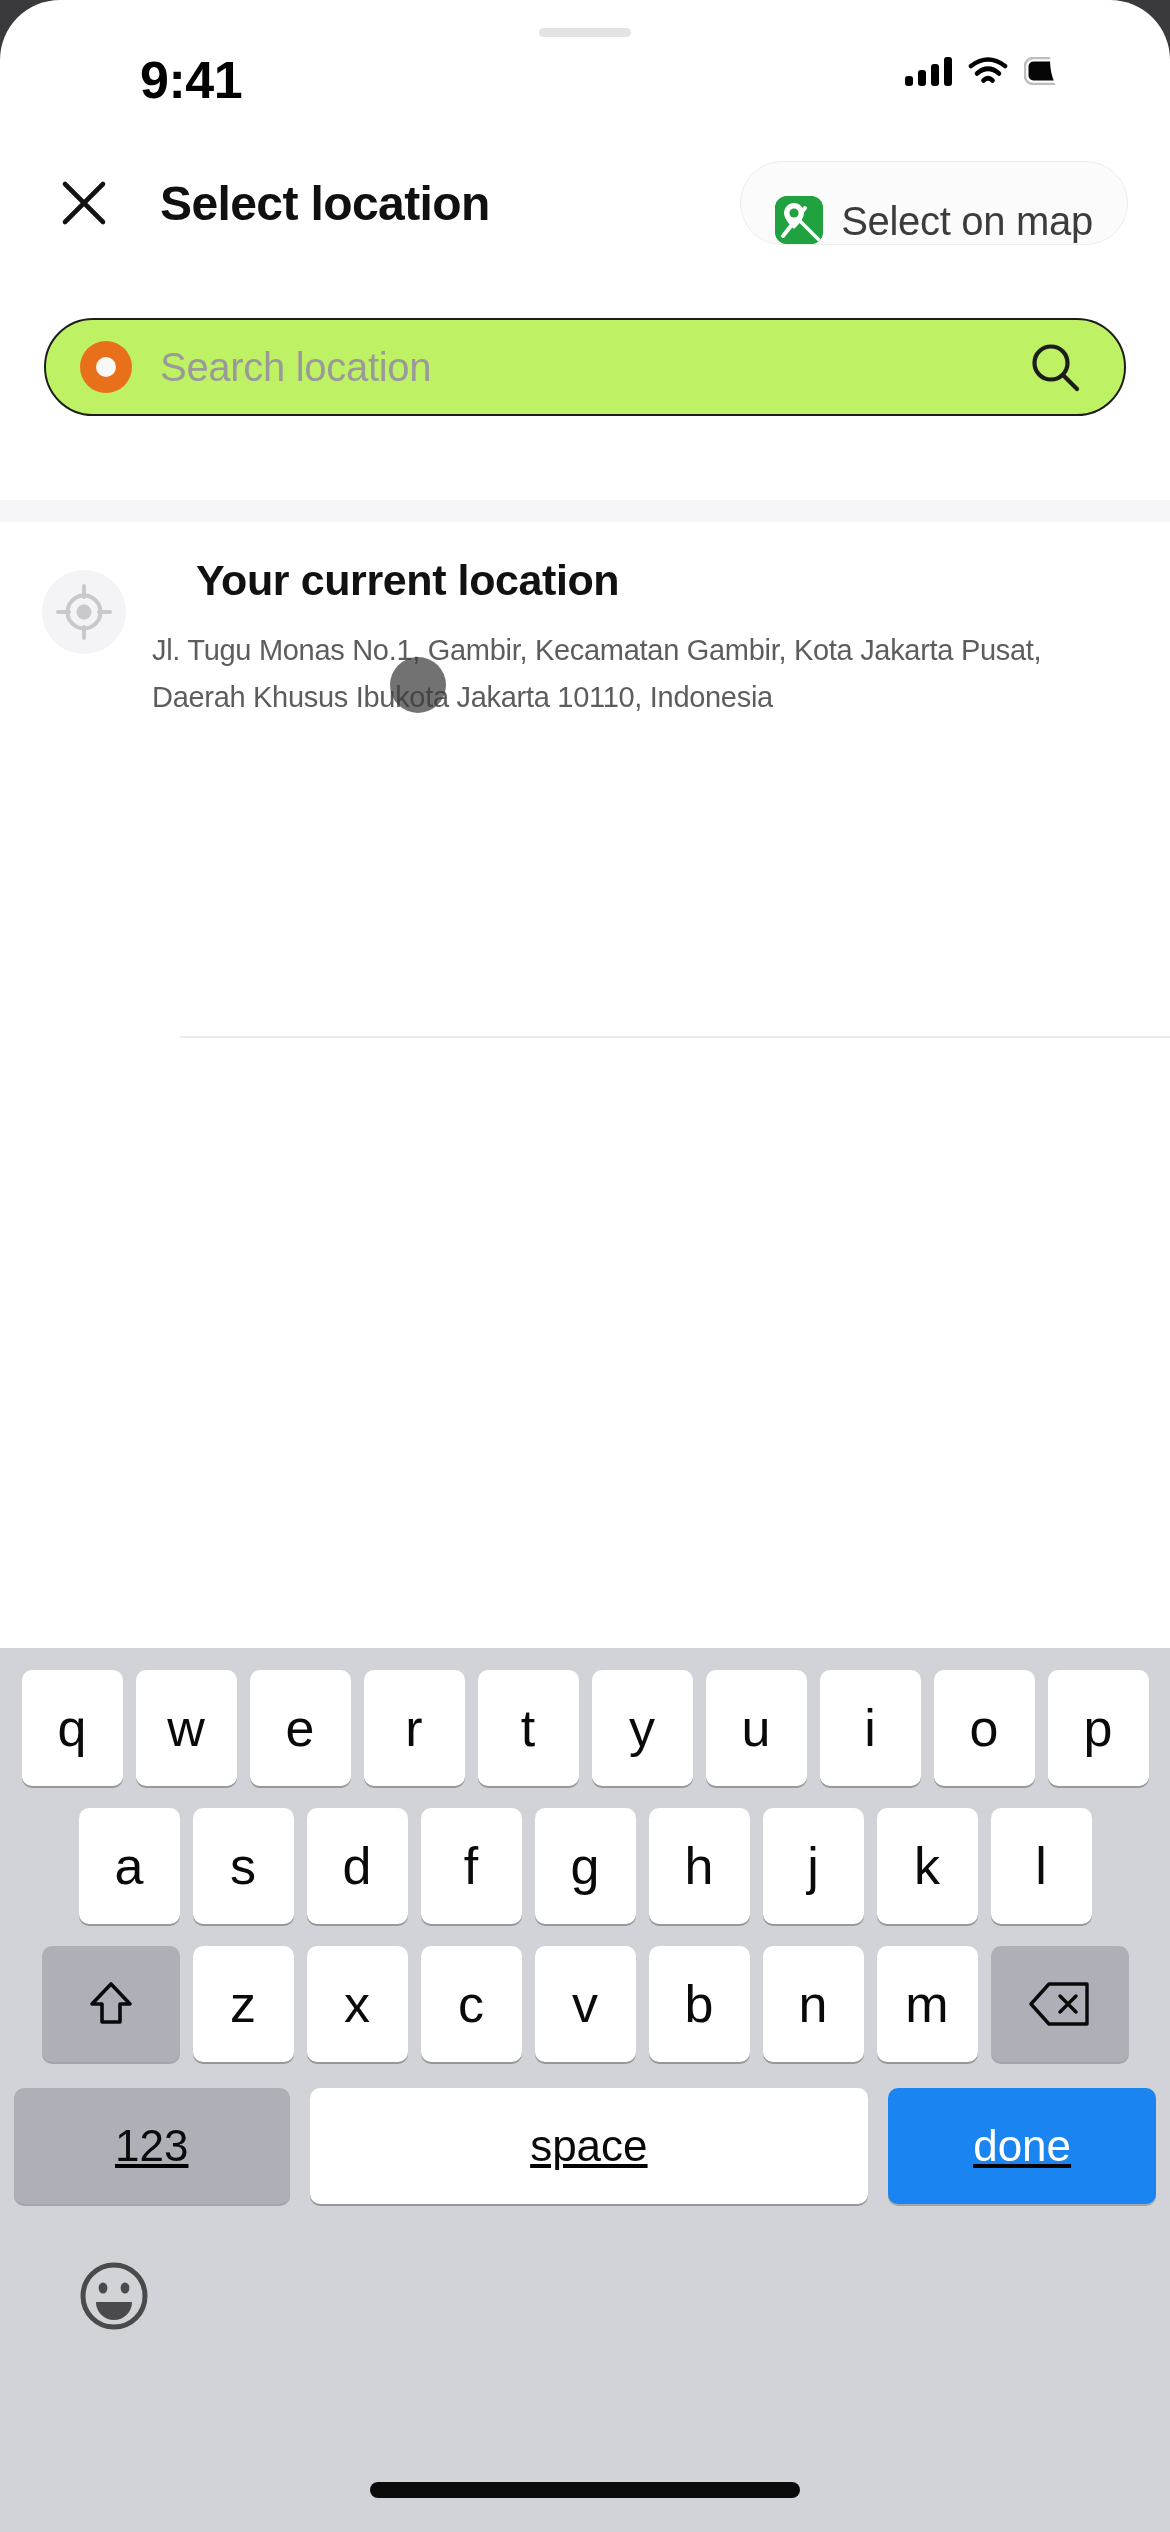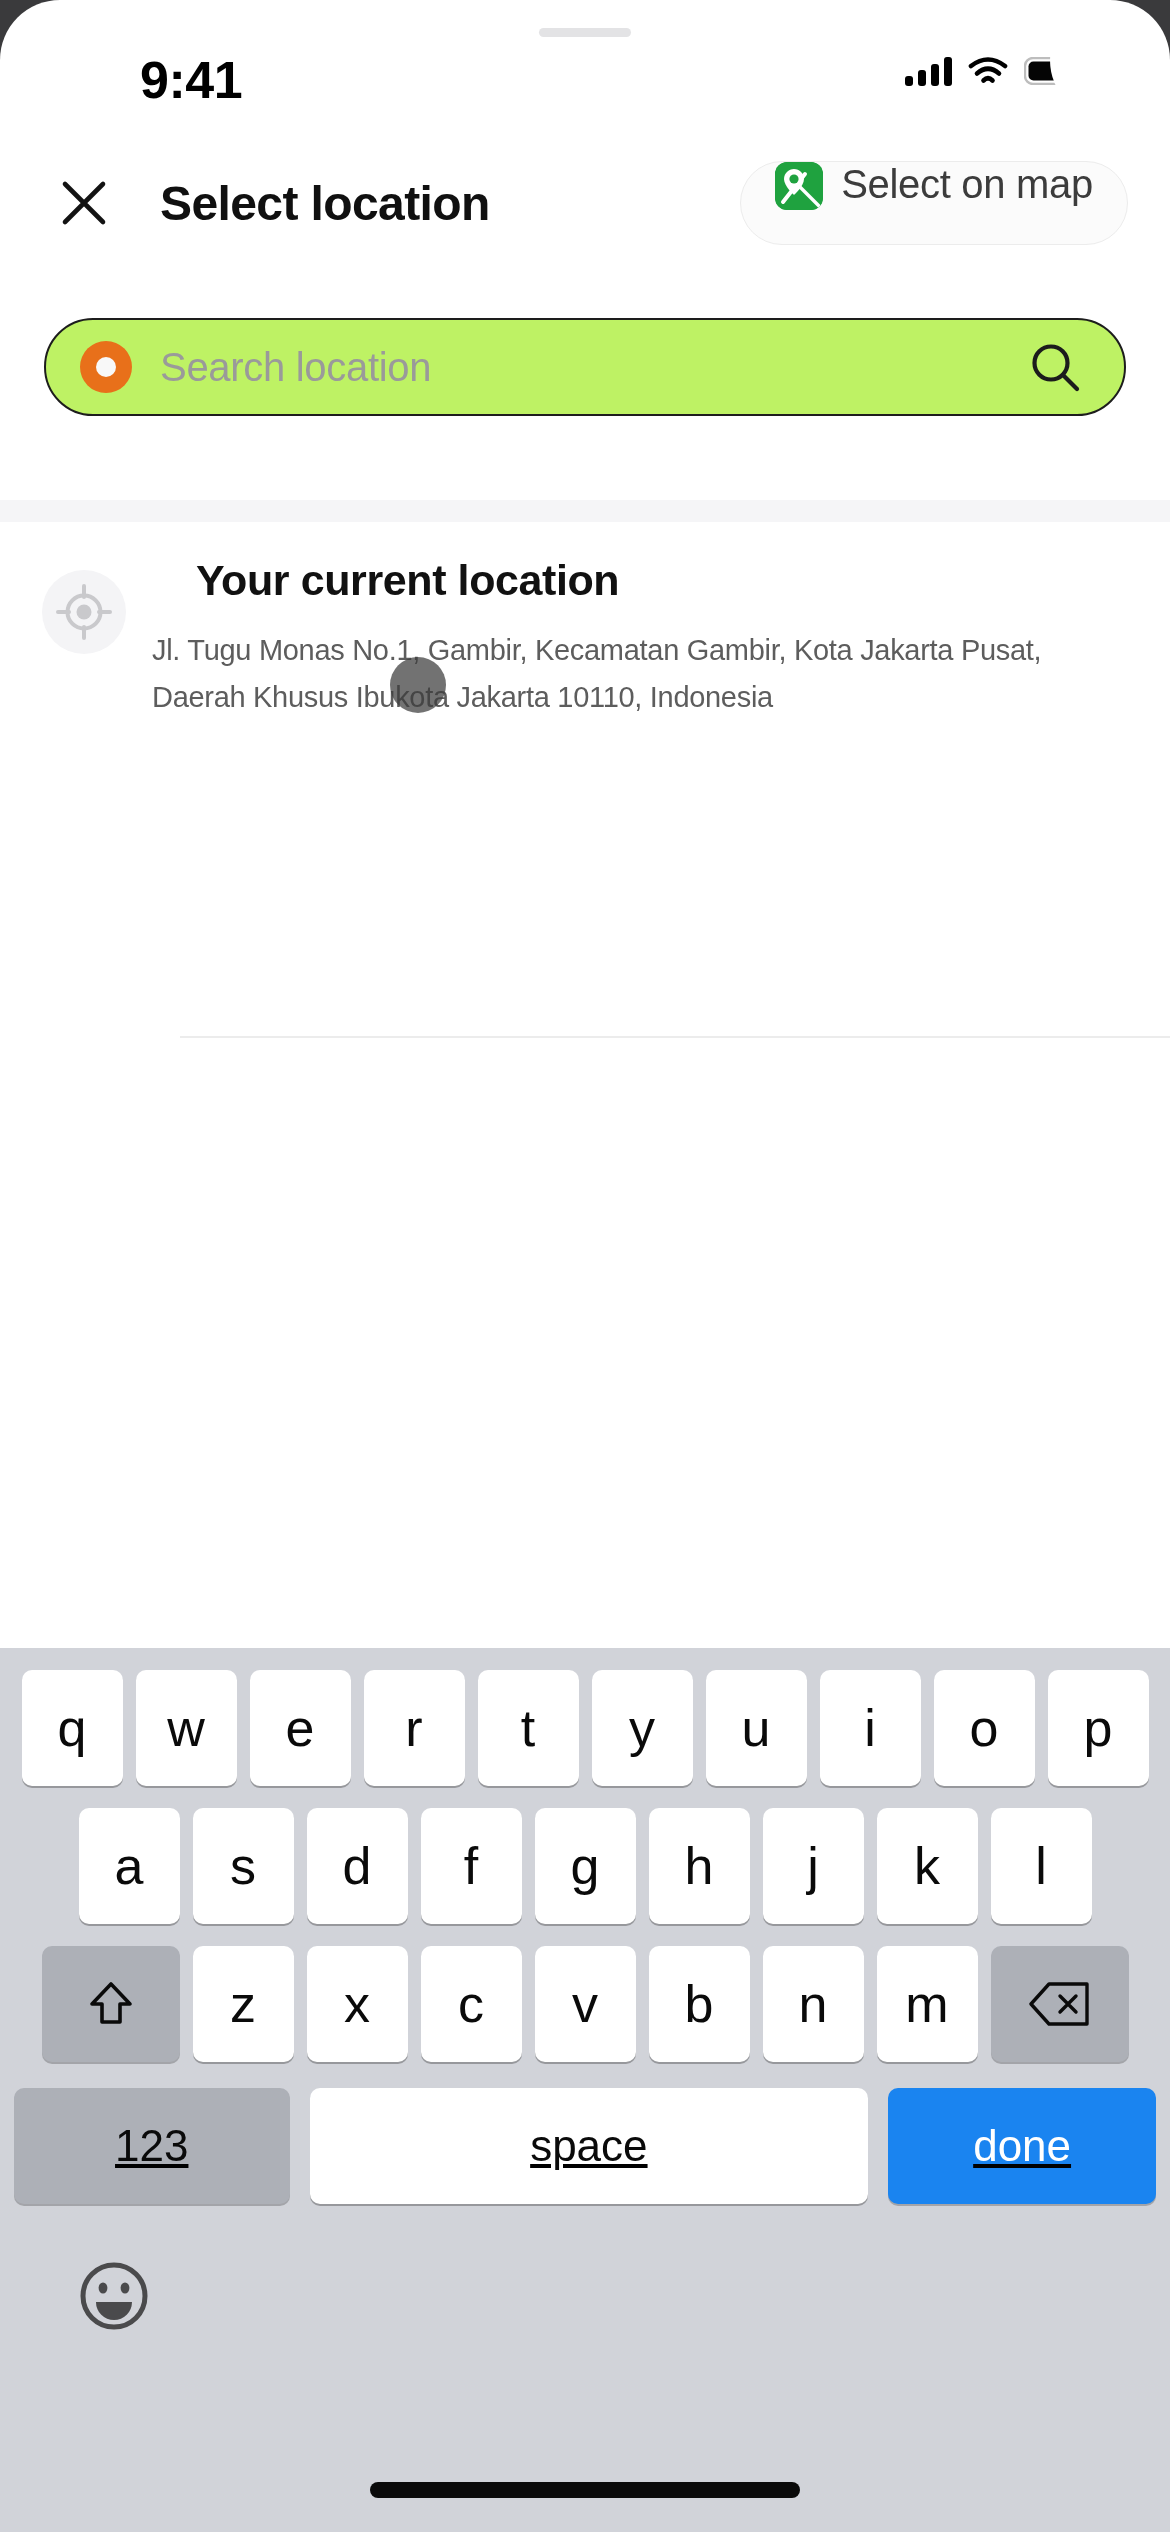--- a/index.html
+++ b/index.html
@@ -70,21 +70,21 @@
   }
   .page-title {
     position:absolute; left:144px; top:50%; transform:translateY(-50%);
     font-size:48px; font-weight:700; color:#101010; letter-spacing:-0.6px;
     white-space:nowrap;
     margin-left:16px;
   }
   .map-btn {
     position:absolute; right:42px; top:50%; transform:translateY(-50%);
     height:84px; padding:0 34px;
-    display:flex; align-items:flex-start; gap:18px;
+    display:flex; align-items:flex-end; gap:18px;
     background:#fbfbfb; border:1.6px solid #ececec;
     border-radius:44px;
   }
   .map-btn-label {
     font-size:40px; color:#3c3c3c; letter-spacing:-0.3px; white-space:nowrap;
   }
   .gmap-icon {
     width:48px; height:48px; flex:0 0 48px; border-radius:12px;
     background:#1fa23f; position:relative; overflow:hidden;
   }

